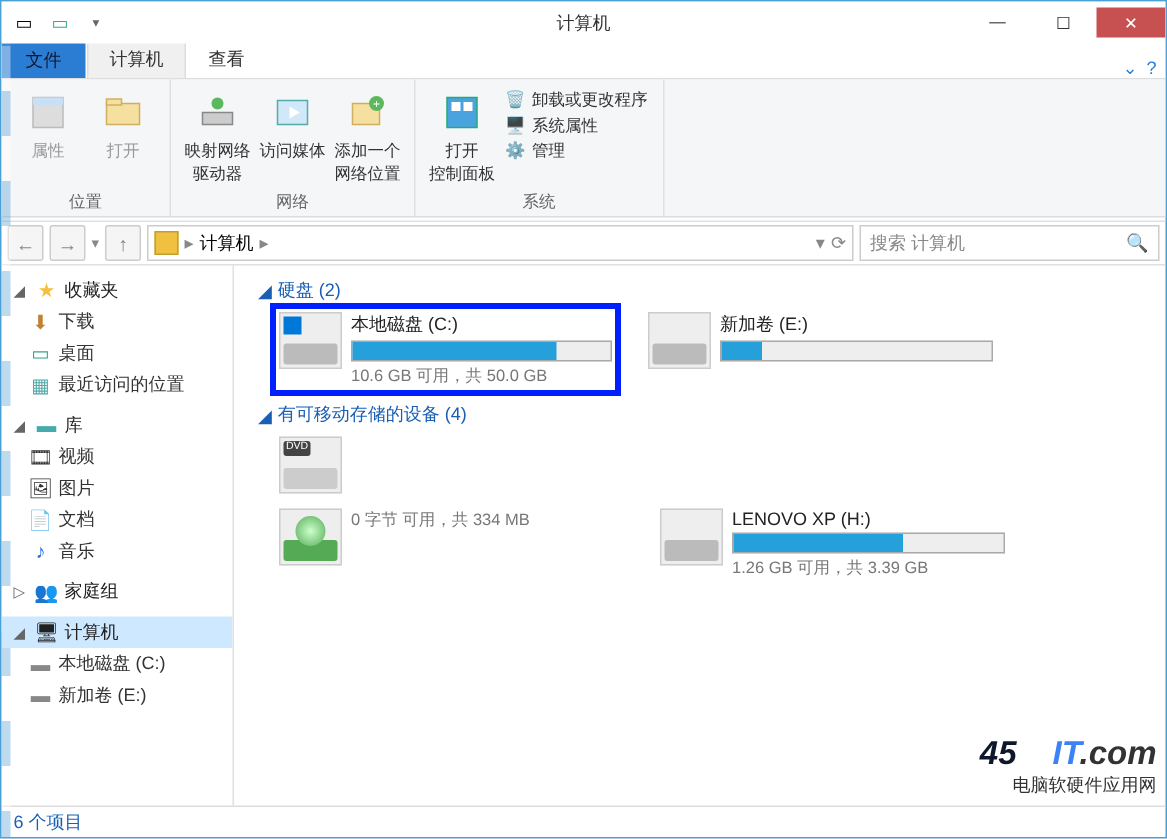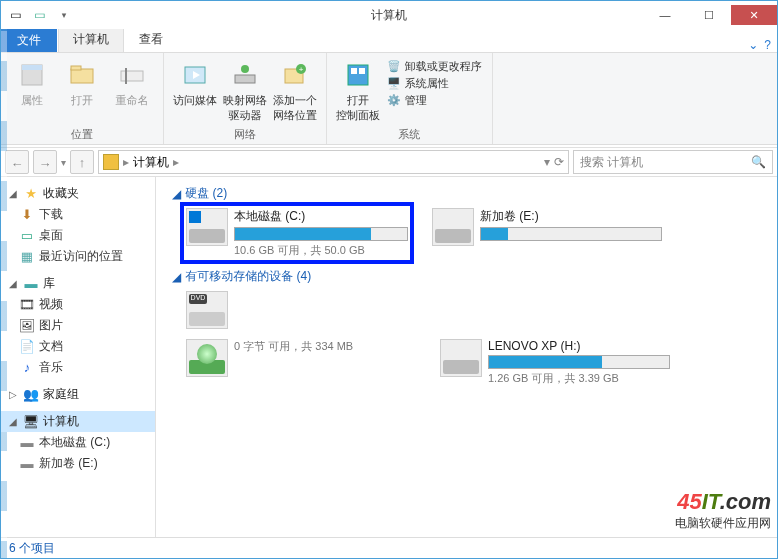--- a/index.html
+++ b/index.html
@@ -9,21 +9,21 @@
 .titlebar { height: 28px; background: #fff; display: flex; align-items: center; position: relative; }
 .qat { display: flex; gap: 2px; padding-left: 4px; }
 .qat-btn { width: 22px; height: 22px; display: flex; align-items: center; justify-content: center; font-size: 12px; }
 .title-text { position: absolute; left: 50%; transform: translateX(-50%); font-size: 12px; color: #333; }
 .win-controls { margin-left: auto; display: flex; }
 .win-btn { width: 44px; height: 20px; display: flex; align-items: center; justify-content: center; font-size: 11px; color: #333; }
 .win-btn.close { background: #c75050; color: #fff; width: 46px; }
 
 
 .ribbon-tabs { height: 24px; background: #fff; display: flex; align-items: flex-end; border-bottom: 1px solid #ddd; }
-.file-tab { background: #2b7cd3; color: #ffffff; padding: 4px 16px; font-size: 12px; height: 24px; display: flex; align-items: center; }
+.file-tab { background: #2b7cd3; color: #0f172a; padding: 4px 16px; font-size: 12px; height: 24px; display: flex; align-items: center; }
 .rib-tab { padding: 4px 14px; font-size: 12px; color: #333; background: #f0f0f0; border: 1px solid #ddd; border-bottom: none; margin-left: 1px; }
 .rib-tab.inactive { background: transparent; border: none; }
 .help-area { margin-left: auto; padding-right: 6px; display: flex; gap: 6px; font-size: 12px; }
 
 
 .ribbon { height: 92px; background: #f5f6f7; border-bottom: 1px solid #ddd; display: flex; }
 .rgroup { display: flex; flex-direction: column; border-right: 1px solid #e0e0e0; padding: 2px 6px 0 6px; }
 .rgroup-items { display: flex; flex: 1; }
 .rgroup-label { text-align: center; font-size: 11px; color: #666; padding: 2px 0; }
 .large-btn { display: flex; flex-direction: column; align-items: center; width: 50px; padding-top: 4px; font-size: 11px; color: #333; gap: 2px; }
@@ -61,22 +61,22 @@
 .bar-fill { position: absolute; left: 0; top: 0; bottom: 0; background: #26a0da; }
 .drive-stats { color: #777; font-size: 11px; }
 .drive.highlighted { outline: 4px solid #0020ff; outline-offset: -2px; padding: 4px; margin: -4px; }
 
 
 .status { height: 22px; border-top: 1px solid #ddd; display: flex; align-items: center; font-size: 12px; color: #1a5fb4; padding: 0 8px; }
 
 
 .watermark { position: absolute; right: 6px; bottom: 26px; text-align: right; font-size: 12px; color: #333; }
 .watermark .logo { font-size: 22px; font-weight: bold; font-style: italic; }
-.watermark .logo .b { color: #ef4444; }
-.watermark .logo .o { color: #4d7c0f; }
+.watermark .logo .b { color: #0f172a; }
+.watermark .logo .o { color: #3b82f6; margin-left: 24px; }
 
 
 .leftstrip { position: absolute; left: 0; top: 0; bottom: 0; width: 6px; background: repeating-linear-gradient(180deg,#5aa3d8 0 30px,#fff 30px 60px); opacity:.4; }
 </style>
 </head>
 <body>
 
 <div class="leftstrip"></div>
 
 <div class="titlebar">
@@ -117,53 +117,44 @@
       </div>
       <div class="large-btn disabled">
         <div class="icon-box">
             <svg width="28" height="28">
               <rect x="3" y="8" width="22" height="14" fill="#f5e0a0" stroke="#d0b060"></rect>
               <rect x="3" y="5" width="10" height="4" fill="#f5e0a0" stroke="#d0b060"></rect>
             </svg>
           </div>
         <span>打开</span>
       </div>
-      <div class="large-btn disabled">
-        <div class="icon-box">
-            <svg width="28" height="28">
-              <rect x="3" y="10" width="22" height="10" fill="#eee" stroke="#bbb"></rect>
-              <line x1="8" y1="7" x2="8" y2="23" stroke="#888" stroke-width="2"></line>
-            </svg>
-          </div>
-        <span>重命名</span>
-      </div>
     </div>
     <div class="rgroup-label">位置</div>
   </div>
 
   <div class="rgroup">
     <div class="rgroup-items">
       <div class="large-btn">
         <div class="icon-box">
             <svg width="28" height="28">
+              <rect x="4" y="14" width="20" height="8" fill="#ccc" stroke="#888"></rect>
+              <circle cx="14" cy="8" r="4" fill="#5cb85c"></circle>
+            </svg>
+          </div>
+        <span style="white-space:pre-line;text-align:center">映射网络
+驱动器</span>
+      </div>
+      <div class="large-btn">
+        <div class="icon-box">
+            <svg width="28" height="28">
               <rect x="4" y="6" width="20" height="16" fill="#d0e8f8" stroke="#5aa"></rect>
               <polygon points="12,10 12,18 19,14" fill="#fff"></polygon>
             </svg>
           </div>
         <span style="white-space:pre-line;text-align:center">访问媒体</span>
-      </div>
-      <div class="large-btn">
-        <div class="icon-box">
-            <svg width="28" height="28">
-              <rect x="4" y="14" width="20" height="8" fill="#ccc" stroke="#888"></rect>
-              <circle cx="14" cy="8" r="4" fill="#5cb85c"></circle>
-            </svg>
-          </div>
-        <span style="white-space:pre-line;text-align:center">映射网络
-驱动器</span>
       </div>
       <div class="large-btn">
         <div class="icon-box">
             <svg width="28" height="28">
               <rect x="4" y="8" width="18" height="14" fill="#f5e0a0" stroke="#d0b060"></rect>
               <circle cx="20" cy="8" r="5" fill="#5cb85c"></circle>
               <text x="20" y="11" font-size="8" fill="#fff" text-anchor="middle">+</text>
             </svg>
           </div>
         <span style="white-space:pre-line;text-align:right">添加一个

